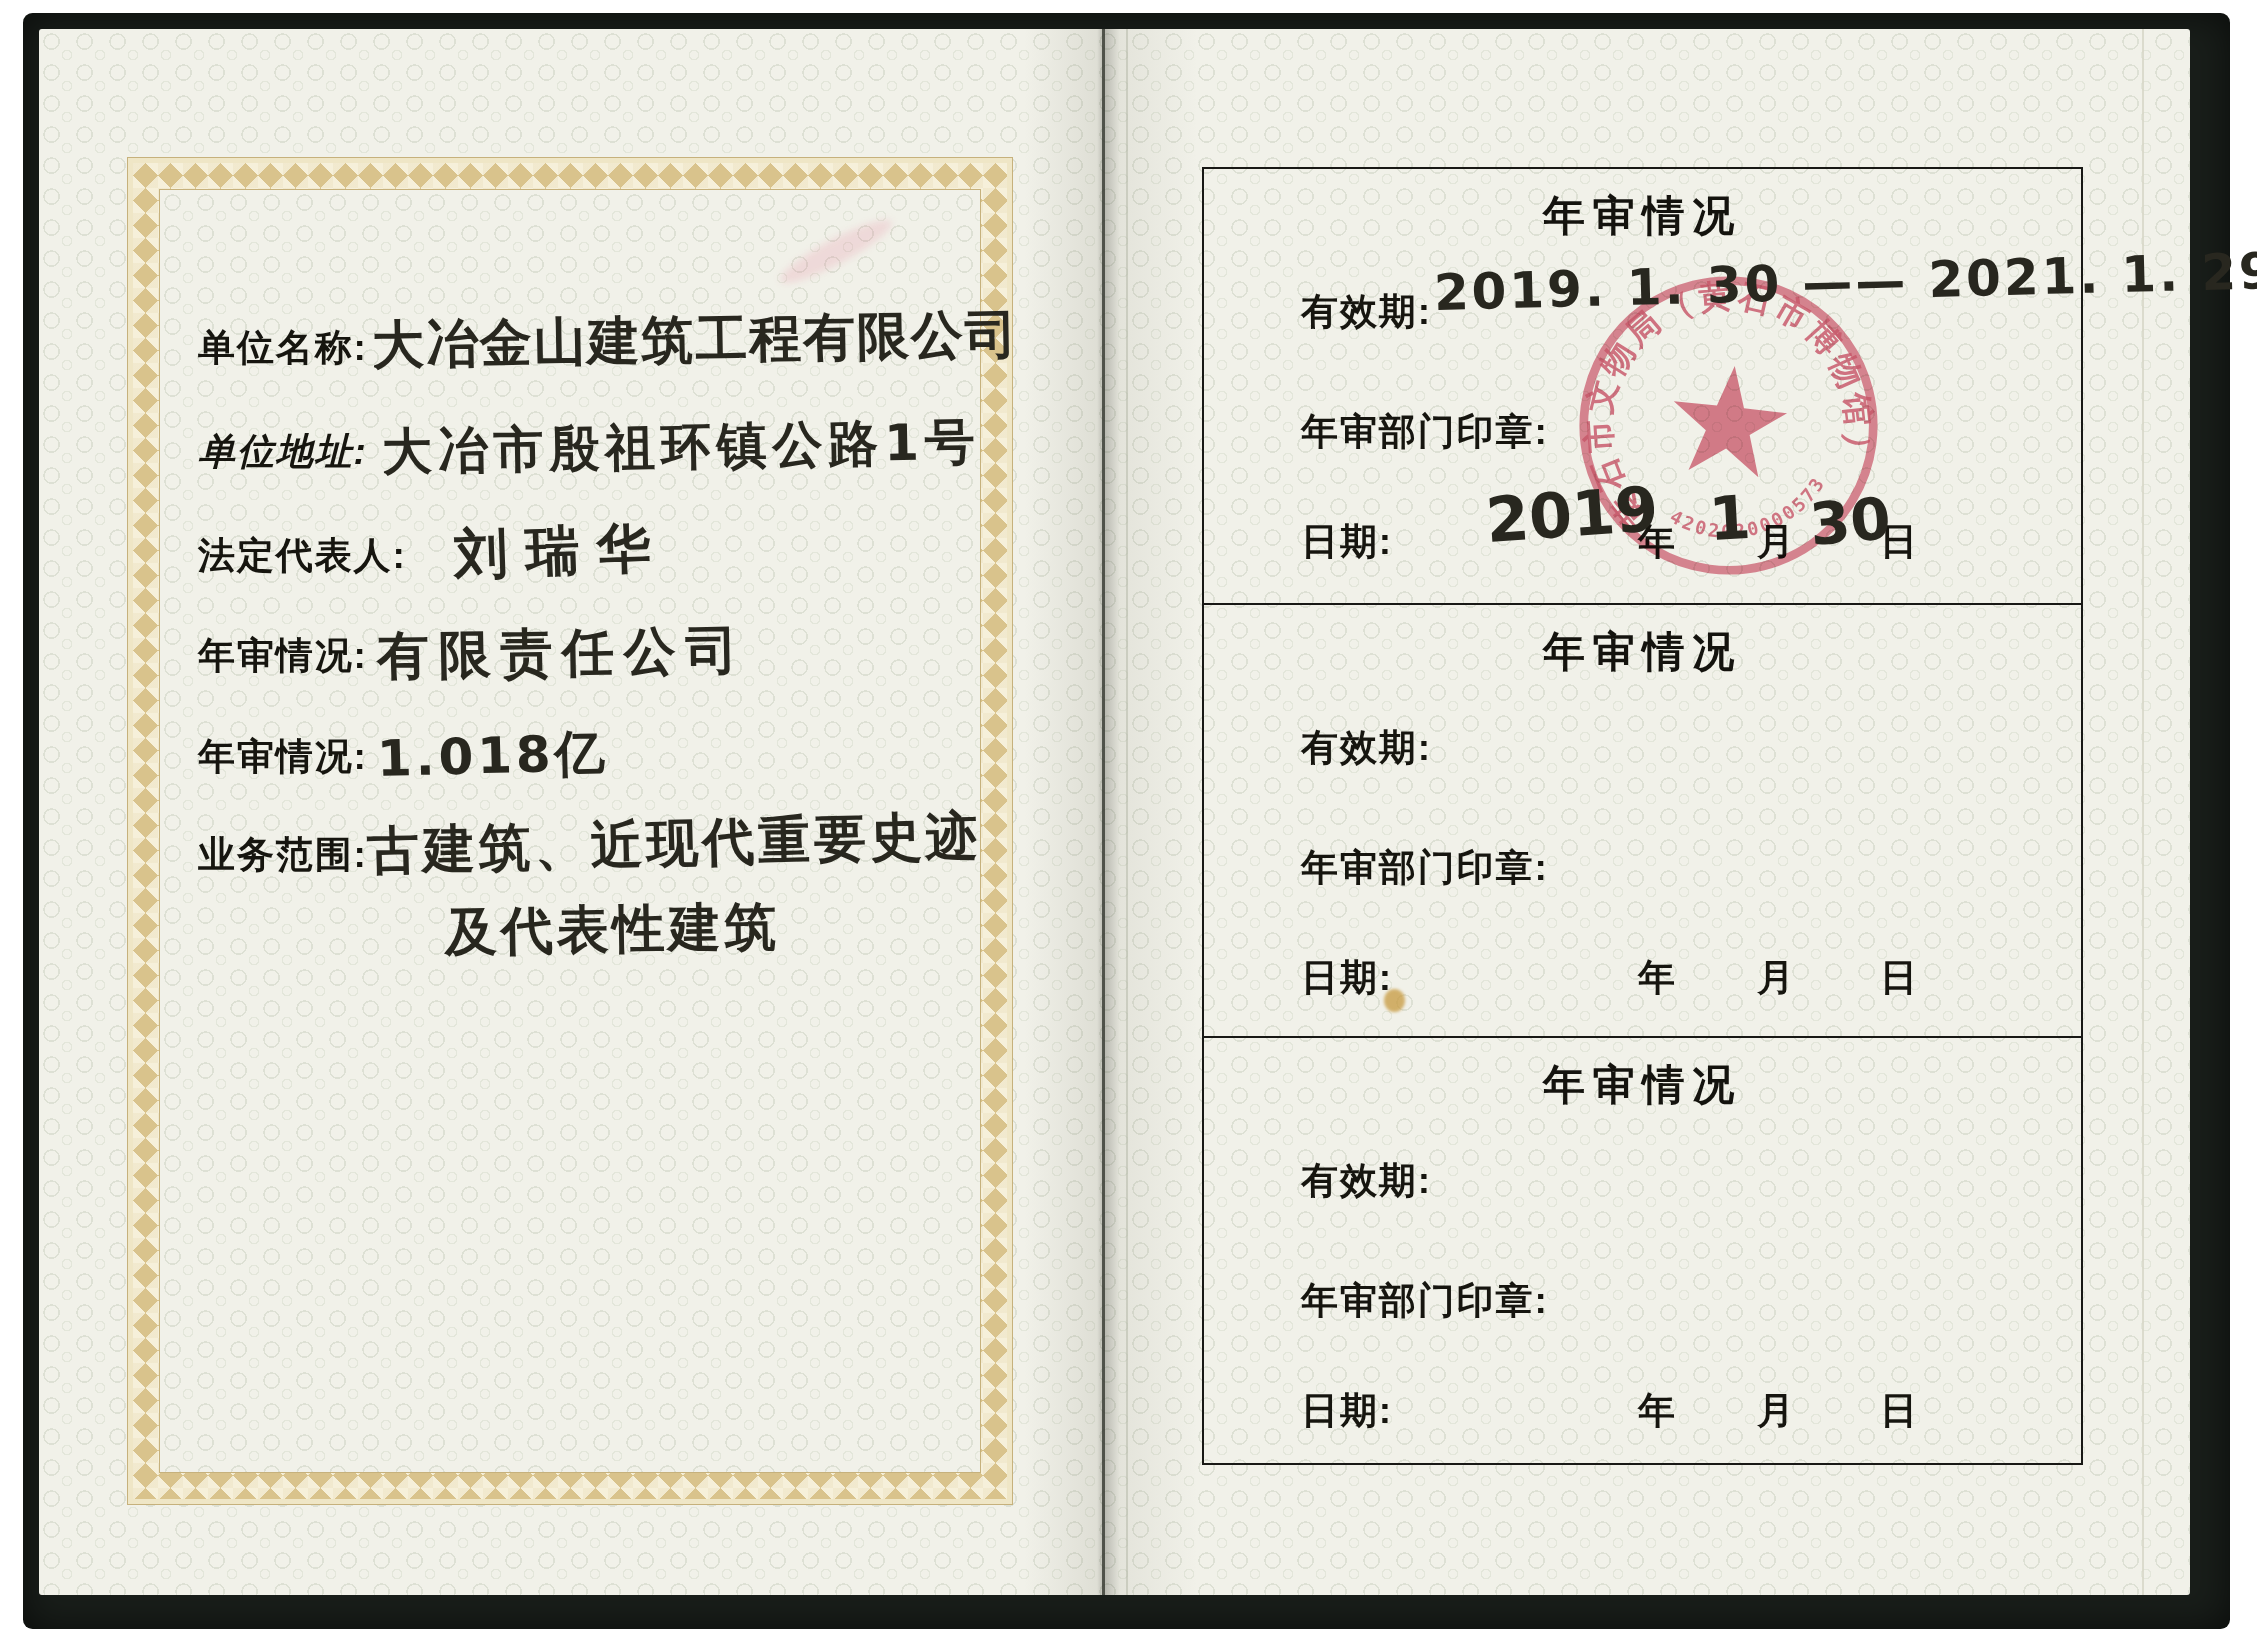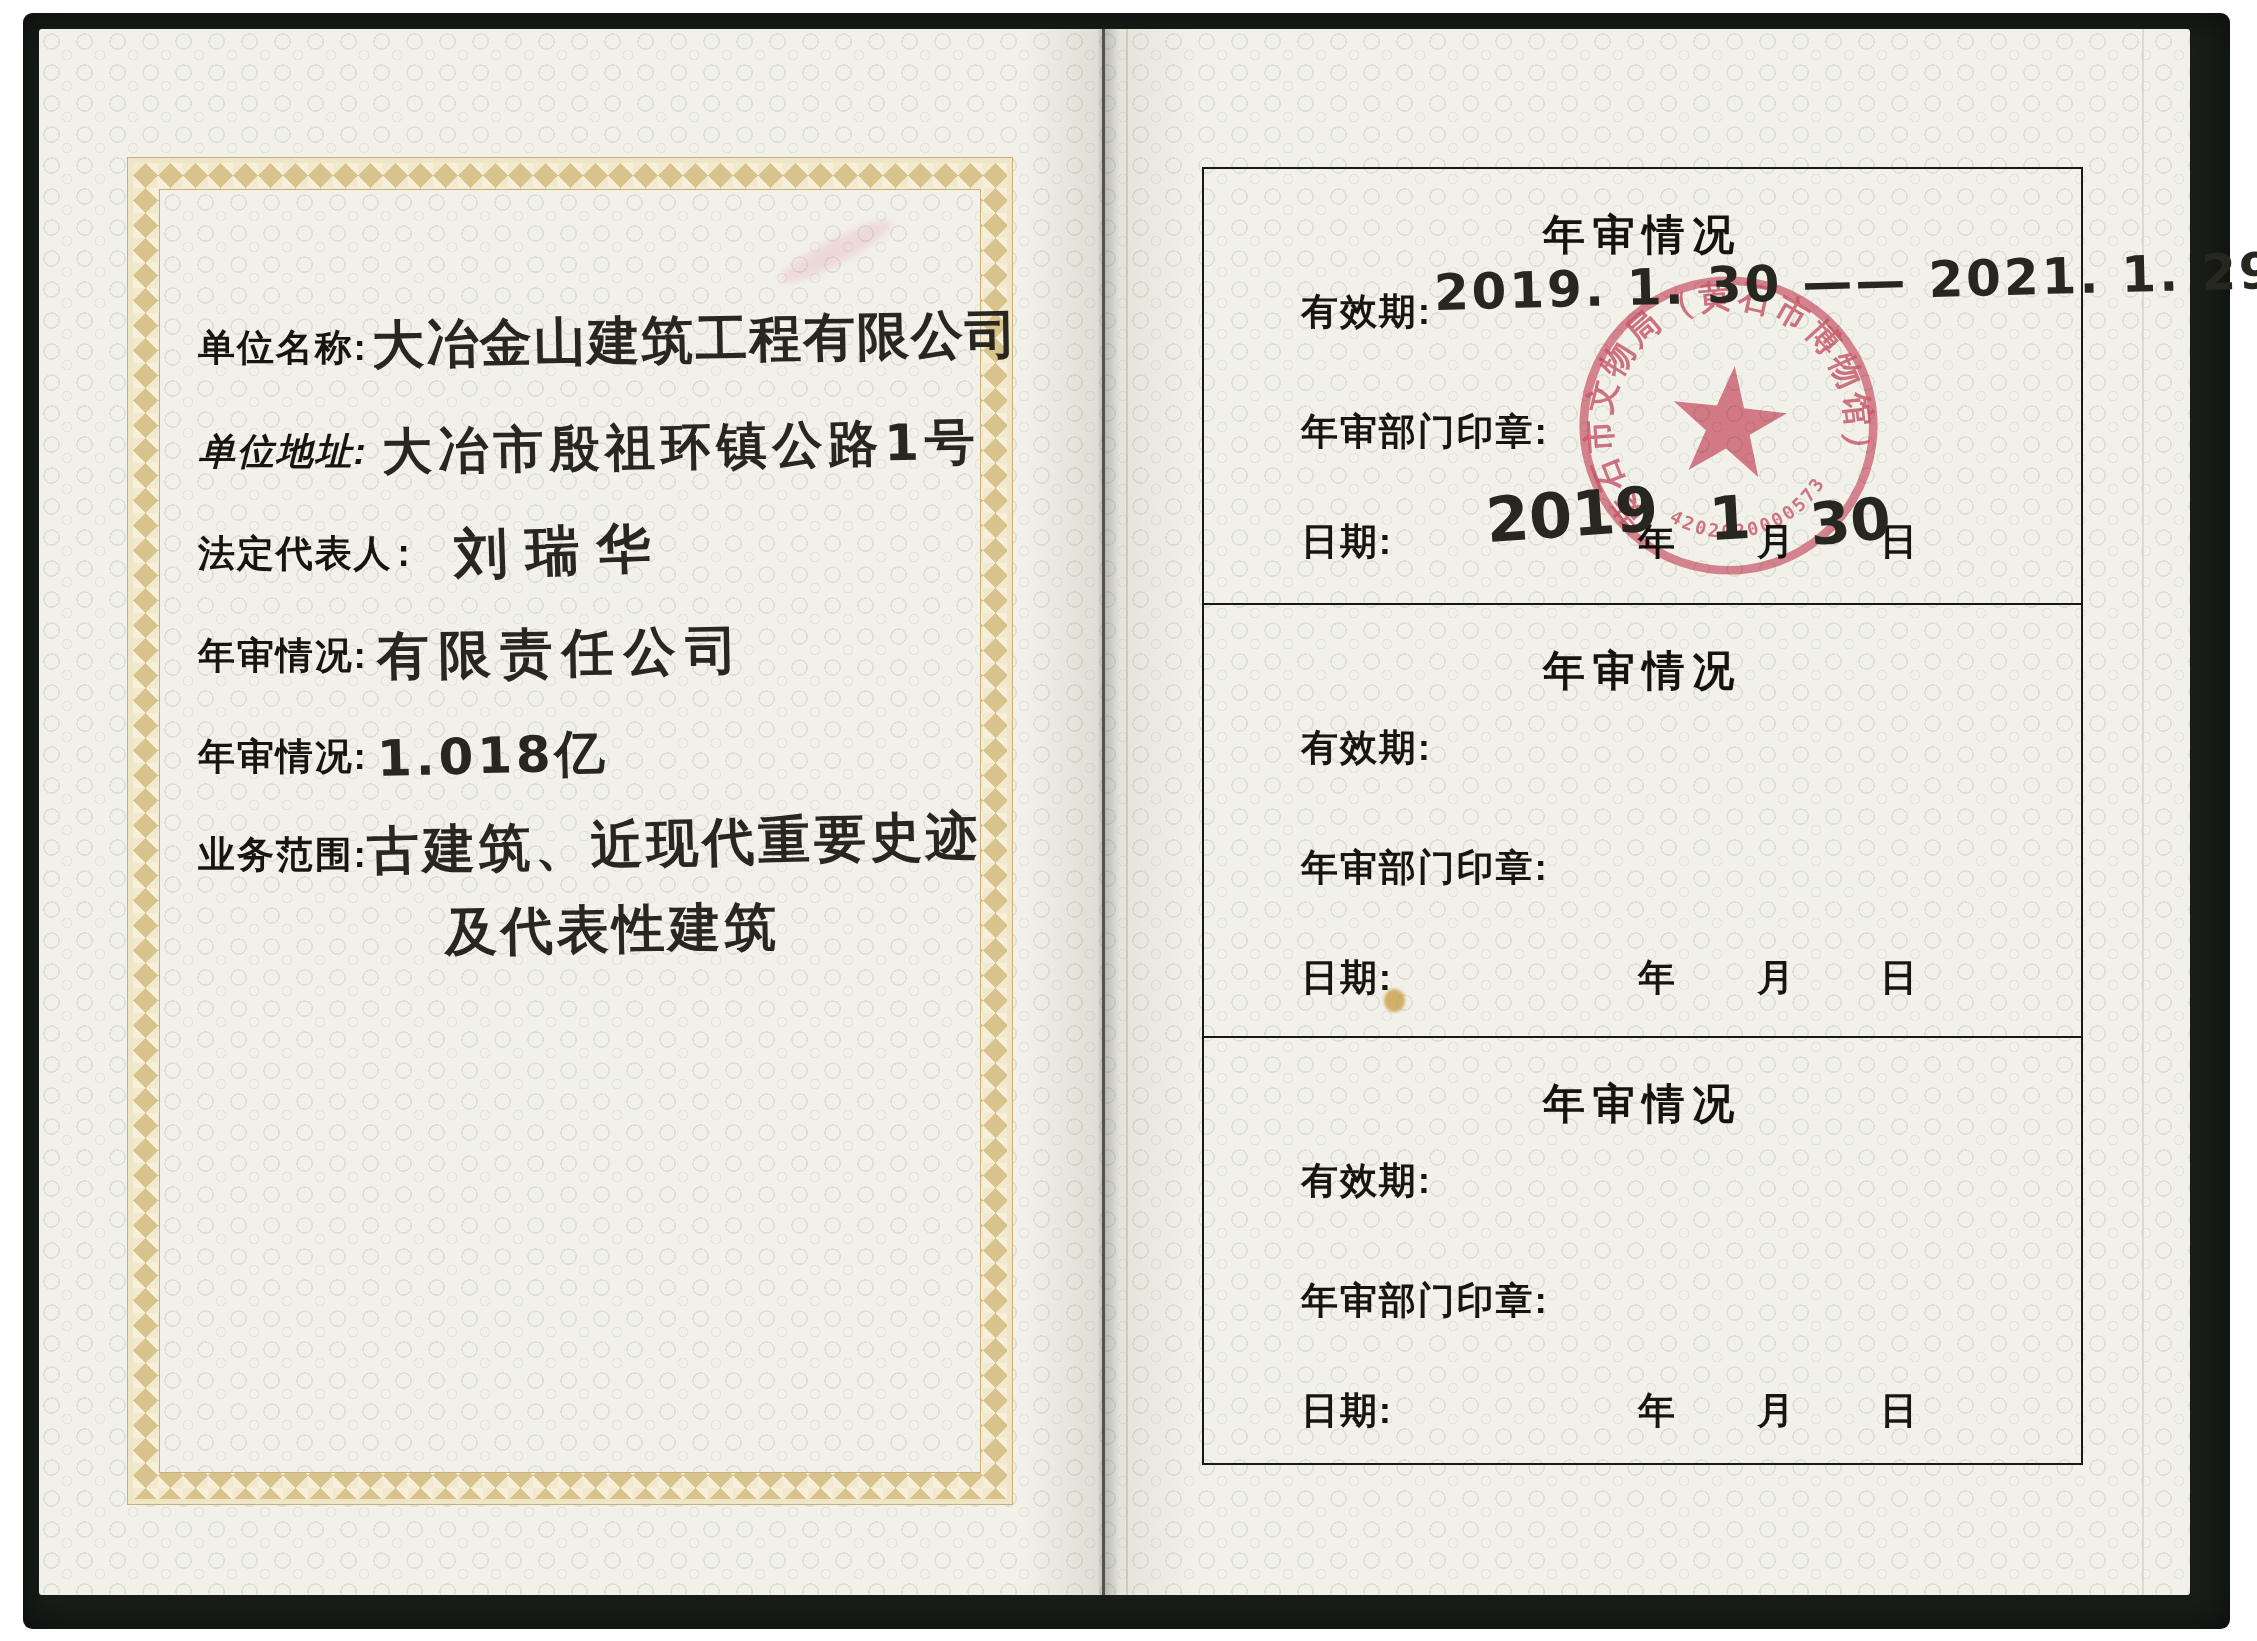--- a/index.html
+++ b/index.html
@@ -42,37 +42,37 @@
          background-size:33px 31px;}
 
   .plabel{position:absolute;font-weight:700;color:#16150f;font-size:37px;line-height:50px;
           letter-spacing:1.9px;white-space:nowrap;}
   .hand{position:absolute;font-family:"DejaVu Sans",sans-serif;font-weight:700;color:#28271f;
         white-space:nowrap;transform-origin:left center;}
 
   
   .f1-label{left:159px;top:294px;}  .f1-value{left:333px;top:282px;font-size:52px;letter-spacing:1.9px;transform:rotate(-1deg);}
   .f2-label{left:159px;top:398px;font-style:italic;}  .f2-value{left:343px;top:390px;font-size:50px;letter-spacing:5.8px;transform:rotate(-1deg);}
-  .f3-label{left:159px;top:502px;font-family:Liberation Mono, monospace;}  .f3-value{left:415px;top:490px;font-size:54px;letter-spacing:17.4px;transform:rotate(-2deg);}
+  .f3-label{left:159px;top:502px;}  .f3-value{left:415px;top:490px;font-size:54px;letter-spacing:17.4px;transform:rotate(-2deg);}
   .f4-label{left:159px;top:602px;}  .f4-value{left:338px;top:593px;font-size:52px;letter-spacing:9.7px;transform:rotate(-1deg);}
   .f5-label{left:159px;top:703px;}  .f5-value{left:338px;top:697px;font-size:50px;letter-spacing:3.9px;transform:rotate(-1.5deg);}
   .f6-label{left:159px;top:801px;}  .f6-value{left:328px;top:788px;font-size:52px;letter-spacing:3.9px;transform:rotate(-1.5deg);}
   .f6-value2{left:406px;top:869px;font-size:52px;letter-spacing:3.9px;transform:rotate(-1deg);}
 
   .pink-smudge{position:absolute;left:734px;top:210px;width:126px;height:25px;border-radius:50%;
         background:rgba(226,96,128,.16);filter:blur(3.9px);transform:rotate(-28deg);}
 
   
   .review-table{position:absolute;left:98px;top:138px;width:881px;height:1298px;
         border:2.9px solid #181815;box-sizing:border-box;}
   .review-section{position:relative;width:100%;box-sizing:border-box;}
   .sec-1{height:434px;}
   .sec-2{height:433px;border-top:2.9px solid #181815;}
   .sec-3{height:425px;border-top:2.9px solid #181815;}
-  .sec-title{position:absolute;left:0;top:38px;width:100%;text-align:center;
+  .sec-title{position:absolute;left:0;top:19px;width:100%;text-align:center;
         font-weight:700;font-size:42px;letter-spacing:7.7px;color:#14130e;}
   .row-validity{left:97px;top:118px;}
   .row-seal{left:97px;top:238px;}
   .row-date{left:97px;top:348px;text-align:right;}
   .unit-year{left:434px;top:348px;}
   .unit-month{left:553px;top:348px;}
   .unit-day{left:676px;top:348px;}
 
   .hand-validity{left:230px;top:95px;font-size:50px;letter-spacing:2.9px;transform:rotate(-1.5deg);z-index:6;}
   .hand-year{left:282px;top:315px;font-size:62px;transform:rotate(-4deg);z-index:6;}

